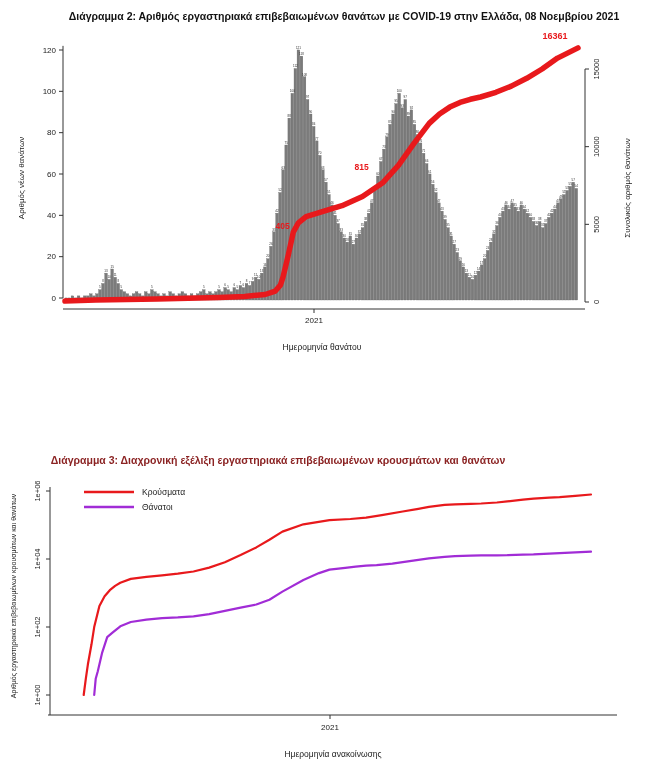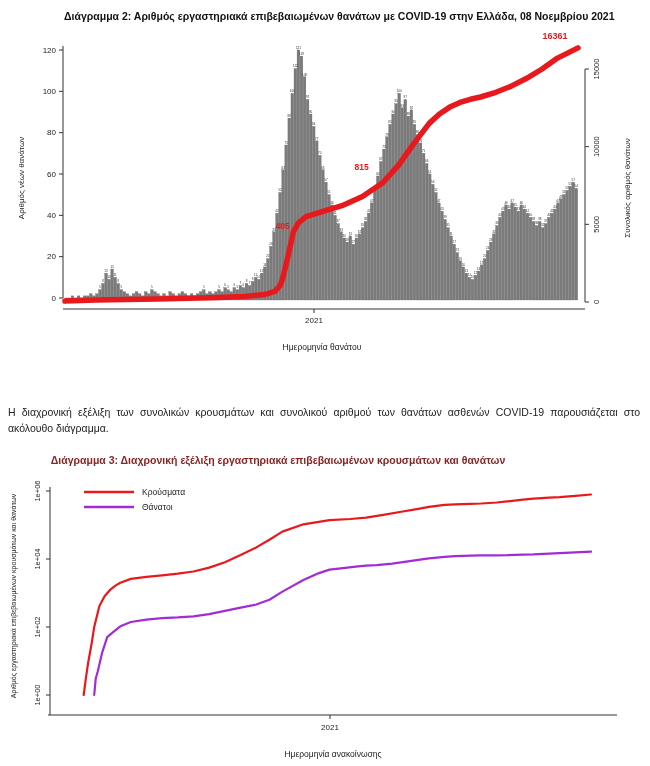--- a/index.html
+++ b/index.html
@@ -1,18 +1,18 @@
 <!DOCTYPE html>
 <html><head>
 <meta charset="utf-8">
 <style>
   html,body{margin:0;padding:0;background:#ffffff;}
   body{font-family:"Liberation Sans", sans-serif;color:#1f1f1f;}
   #page{position:relative;width:650px;height:766px;background:#ffffff;overflow:hidden;}
-  .c2title{position:absolute;left:64px;top:10px;width:560px;font-size:10.5px;font-weight:bold;color:#111;}
+  .c2title{position:absolute;left:64px;top:10px;width:560px;font-size:10.5px;font-weight:bold;color:#111;text-align:center;}
   .note{position:absolute;left:8px;top:380px;width:630px;font-size:10.5px;color:#222;}
   .para{position:absolute;left:8px;top:404px;width:632px;font-size:10.5px;color:#222;text-align:justify;line-height:1.55;}
   .c3title{position:absolute;left:0;top:454px;width:556px;text-align:center;font-size:10.5px;font-weight:bold;}
   svg{position:absolute;left:0;}
   #chart2{top:28px;}
   #chart3{top:470px;}
   text{font-family:"Liberation Sans", sans-serif;}
 </style>
 </head>
 <body>
@@ -350,21 +350,20 @@
         <text x="573.24" y="153.00" text-anchor="middle" font-size="3" fill="#2a2a2a">57</text>
         <text x="576.29" y="159.20" text-anchor="middle" font-size="3" fill="#2a2a2a">54</text>
       </g>
       <text x="289.69399999999996" y="200.99333333333334" text-anchor="end" font-size="8.5" font-weight="bold" fill="#e8191c">405</text>
       <text x="368.69599999999997" y="141.96666666666667" text-anchor="end" font-size="8.5" font-weight="bold" fill="#e8191c">815</text>
       <polyline points="65.0,273.1 95.8,272.1 126.6,271.5 157.3,270.9 188.1,270.3 218.9,269.5 244.5,268.4 265.1,266.5 275.3,263.1 280.5,256.9 283.0,249.1 285.6,238.3 288.2,227.4 293.3,204.1 298.4,194.8 306.1,188.6 321.5,183.9 342.0,177.7 362.5,168.4 383.1,154.4 398.4,137.3 413.8,115.6 429.2,95.4 439.5,86.0 449.8,79.1 460.0,74.4 470.3,71.3 480.5,69.0 495.9,64.3 511.3,58.1 526.7,50.3 542.1,41.0 557.5,30.1 578.0,19.9" fill="none" stroke="#e8191c" stroke-width="5.5" stroke-linecap="round" stroke-linejoin="round"></polyline>
       <text x="554.915" y="11.486666666666679" text-anchor="middle" font-size="9" font-weight="bold" fill="#e8191c">16361</text>
     </svg>
 
 
-  <div class="para">Η διαχρονική εξέλιξη των συνολικών κρουσμάτων και συνολικού αριθμού των θανάτων ασθενών COVID-19 παρουσιάζεται στο ακόλουθο διάγραμμα.</div>
 
   <div class="c3title" style="color: rgb(139, 35, 35);">Διάγραμμα 3: Διαχρονική εξέλιξη εργαστηριακά επιβεβαιωμένων κρουσμάτων και θανάτων</div>
 
   <svg id="chart3" width="650" height="296" viewBox="0 0 650 296">
       <line x1="50" y1="17" x2="50" y2="245" stroke="#333333" stroke-width="1"></line>
       <line x1="46" y1="225" x2="50" y2="225" stroke="#333333" stroke-width="1"></line>
       <text x="40" y="225" text-anchor="middle" font-size="7.5" fill="#222" transform="rotate(-90 40 225)">1e+00</text>
       <line x1="46" y1="157" x2="50" y2="157" stroke="#333333" stroke-width="1"></line>
       <text x="40" y="157" text-anchor="middle" font-size="7.5" fill="#222" transform="rotate(-90 40 157)">1e+02</text>
       <line x1="46" y1="89" x2="50" y2="89" stroke="#333333" stroke-width="1"></line>

